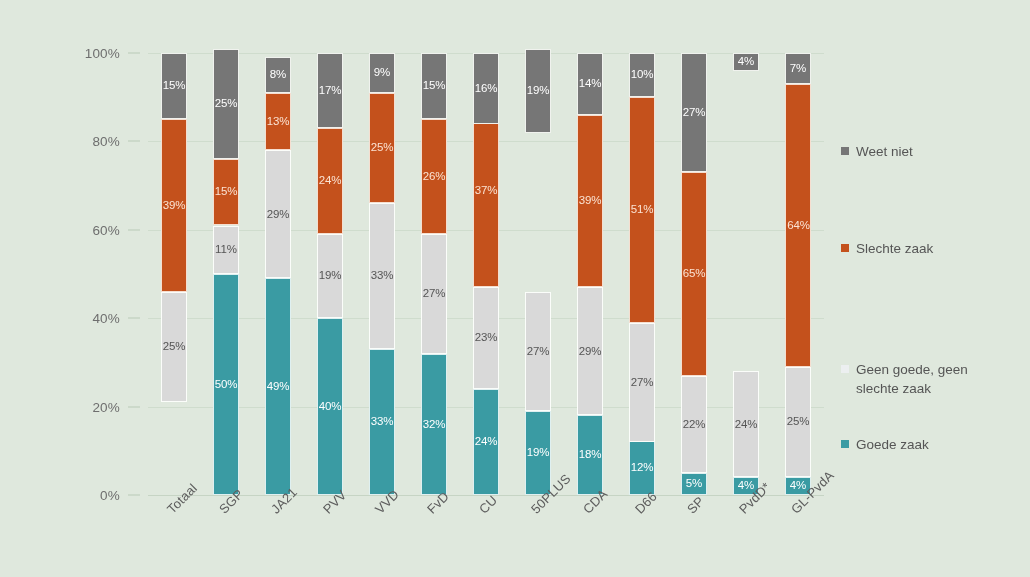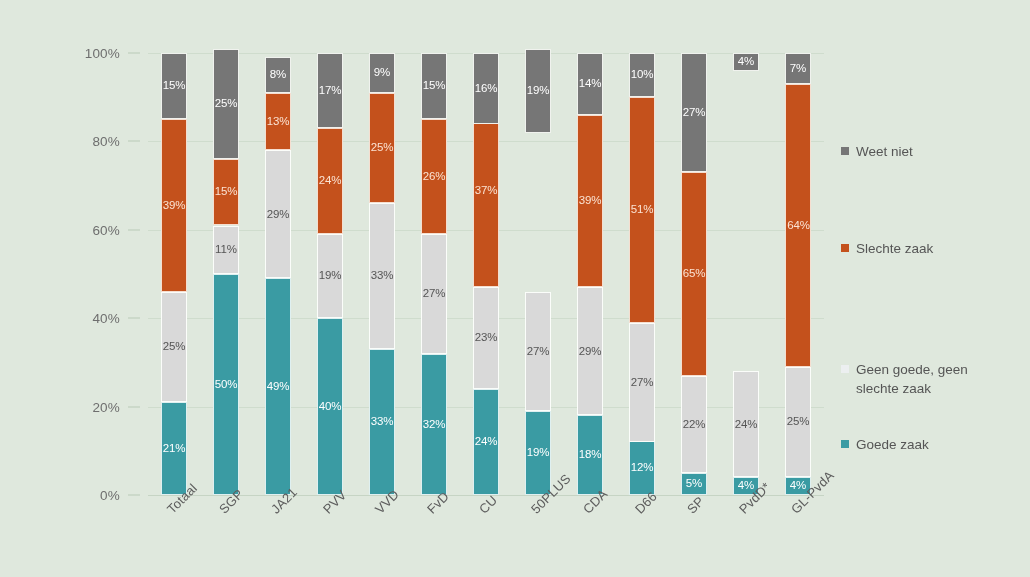--- a/index.html
+++ b/index.html
@@ -176,23 +176,20 @@
     </div>
 
   <div class="plot-area" id="plot-area">
       <div class="gridline baseline" style="top: 442px;"></div>
       <div class="gridline" style="top: 353.6px;"></div>
       <div class="gridline" style="top: 265.2px;"></div>
       <div class="gridline" style="top: 176.8px;"></div>
       <div class="gridline" style="top: 88.4px;"></div>
       <div class="gridline" style="top: 0px;"></div>
       <div class="bar-col" style="left: 13px;">
-        <div class="seg goede" style="height: 92.82px; bottom: 0px;">
-          <span class="seg-label">21%</span>
-        </div>
         <div class="seg geen" style="height: 110.5px; bottom: 92.82px;">
           <span class="seg-label">25%</span>
         </div>
         <div class="seg slechte" style="height: 172.38px; bottom: 203.32px;">
           <span class="seg-label">39%</span>
         </div>
         <div class="seg weet" style="height: 66.3px; bottom: 375.7px;">
           <span class="seg-label">15%</span>
         </div>
       </div>

